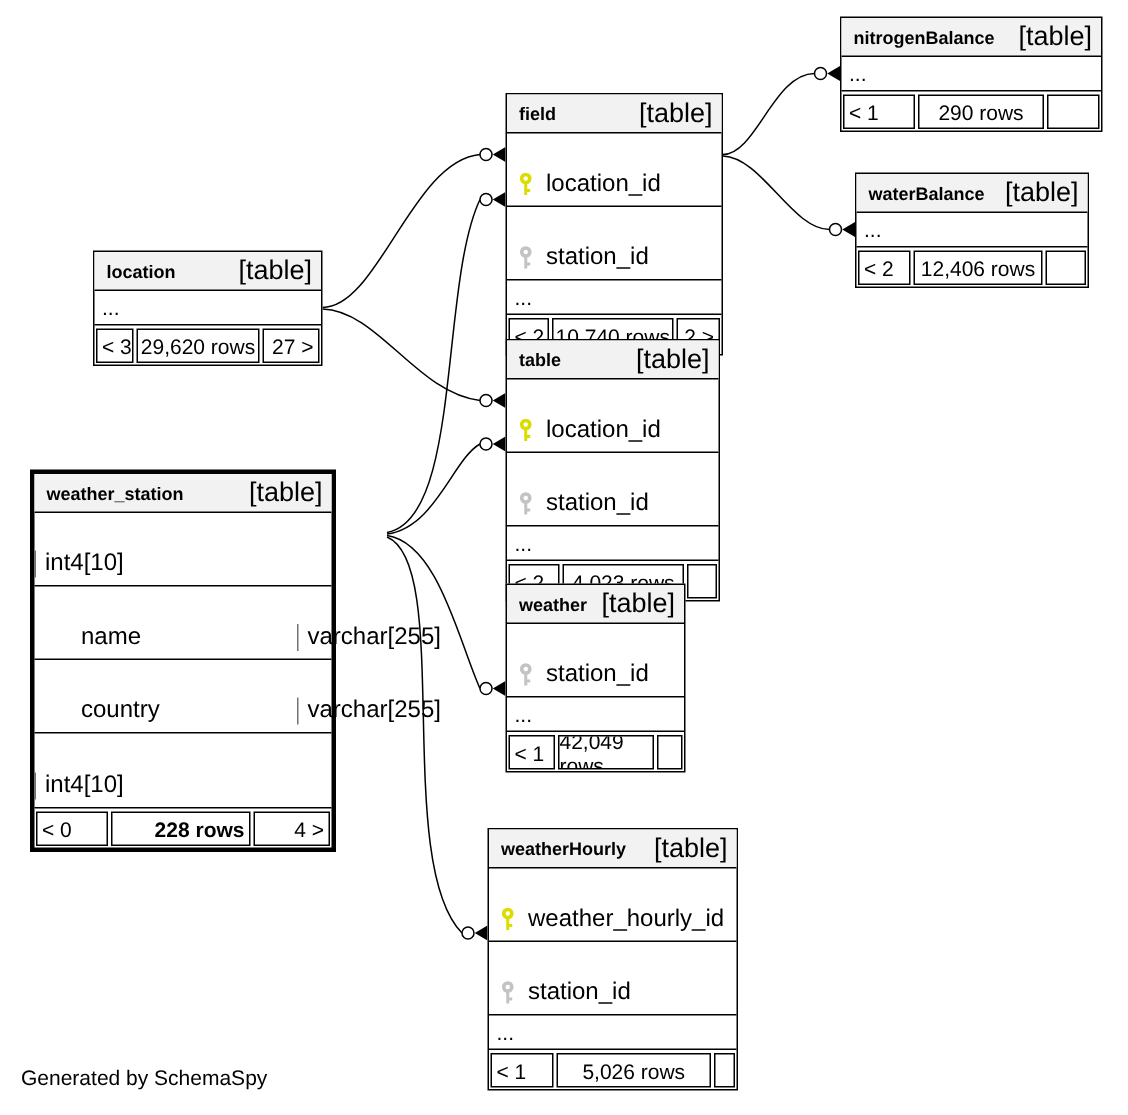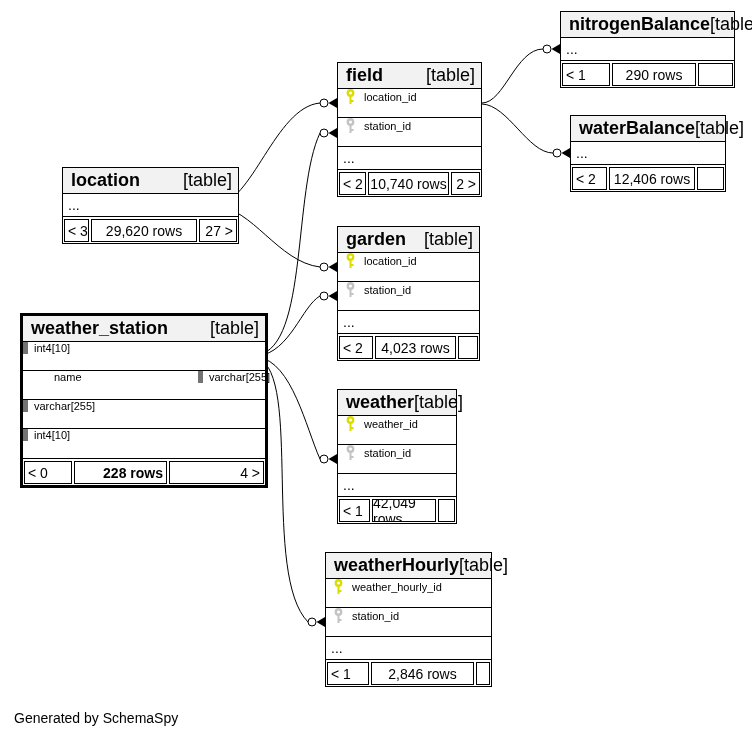--- a/index.html
+++ b/index.html
@@ -4,27 +4,27 @@
 <style>
   html,body{margin:0;padding:0;background:#fff;}
   .canvas{position:relative;width:752px;height:743px;background:#fff;overflow:hidden;
           font-family:"Liberation Sans",sans-serif;color:#000;}
   svg.edges{position:absolute;left:0;top:0;z-index:1;}
   .tbl{position:absolute;z-index:2;background:#fff;border:1px solid #000;box-sizing:border-box;}
   .tbl.focal{border-width:3px;}
   .thead{height:26px;background:var(--header-bg,#f2f2f2);border-bottom:1px solid #000;
          display:flex;align-items:center;justify-content:space-between;
          padding:0 6px 0 8px;box-sizing:border-box;}
-  .tname{font-weight:bold;font-size:18px;white-space:nowrap;}
+  .tname{font-weight:bold;font-size:12px;white-space:nowrap;}
   .ttag{font-size:18px;white-space:nowrap;}
-  .crow{height:29px;border-bottom:1px solid #000;display:flex;align-items:flex-start;
-        box-sizing:border-box;font-size:11px;}
+  .crow{height:29px;border-bottom:1px solid #000;display:flex;align-items:center;
+        box-sizing:border-box;font-size:16px;margin-top:20px;}
   .cname{display:flex;align-items:center;gap:9px;padding-left:8px;flex:1 1 auto;min-width:0;}
   .cname.plain{padding-left:31px;}
-  .ctype{flex:0 0 88px;border-left:5px solid #737373;display:flex;align-items:center;
+  .ctype{flex:0 0 88px;border-left:1px solid #737373;display:flex;align-items:center;
          padding-left:6px;box-sizing:border-box;}
   .fixedname{flex:0 0 144px;}
   .erow{height:23px;border-bottom:1px solid #000;display:flex;align-items:center;
         padding-left:5px;box-sizing:border-box;font-size:14px;}
   .tfoot{height:26px;display:flex;gap:2px;padding:2px 1px 1px 1px;box-sizing:border-box;font-size:14px;}
   .fcell{border:1px solid #000;box-sizing:border-box;display:flex;align-items:center;overflow:hidden;}
   .fl{justify-content:flex-start;padding-left:3px;}
   .fc{justify-content:center;flex:1 1 auto;}
   .fr{justify-content:flex-end;padding-right:3px;}
   .key{display:inline-flex;width:9px;flex:0 0 9px;}
@@ -139,36 +139,36 @@
       <span class="ttag">[table]</span>
     </div>
     <div class="erow">...</div>
     <div class="tfoot">
       <span class="fcell fl" style="flex:0 0 35px;">&lt; 2</span>
       <span class="fcell fc">12,406 rows</span>
       <span class="fcell fr" style="flex:0 0 27px;"></span>
     </div>
   </div>
 
-  <div class="tbl" style="left:62px;top:167px;width:177px;">
+  <div class="tbl" style="left:62px;top:167px;width:153px;">
     <div class="thead">
       <span class="tname">location</span>
       <span class="ttag">[table]</span>
     </div>
     <div class="erow">...</div>
     <div class="tfoot">
       <span class="fcell fl" style="flex:0 0 25px;">&lt; 3</span>
       <span class="fcell fc">29,620 rows</span>
       <span class="fcell fr" style="flex:0 0 38px;">27 &gt;</span>
     </div>
   </div>
 
   <div class="tbl" style="left:337px;top:226px;width:143px;">
     <div class="thead">
-      <span class="tname">garden</span>
+      <span class="tname">table</span>
       <span class="ttag">[table]</span>
     </div>
     <div class="crow">
       <span class="cname">
           <span class="key pk">
             <svg width="9" height="16" viewBox="0 0 9 16">
               <circle cx="4.5" cy="4" r="2.7" fill="none" stroke="currentColor" stroke-width="2.4"></circle>
               <path d="M4.5 6.5 L4.5 15 M4.5 12 L7.5 12" stroke="currentColor" stroke-width="2" fill="none"></path>
             </svg>
           </span>
@@ -187,65 +187,57 @@
         </span>
     </div>
     <div class="erow">...</div>
     <div class="tfoot">
       <span class="fcell fl" style="flex:0 0 34px;">&lt; 2</span>
       <span class="fcell fc">4,023 rows</span>
       <span class="fcell fr" style="flex:0 0 20px;"></span>
     </div>
   </div>
 
-  <div class="tbl focal" style="left:20px;top:313px;width:248px;">
+  <div class="tbl focal" style="left:20px;top:313px;width:204px;">
     <div class="thead">
       <span class="tname">weather_station</span>
       <span class="ttag">[table]</span>
     </div>
     <div class="crow">
       <span class="ctype">int4[10]</span>
     </div>
     <div class="crow">
       <span class="cname fixedname plain">
           <span>name</span>
         </span>
       <span class="ctype">varchar[255]</span>
     </div>
     <div class="crow">
+      <span class="cname fixedname plain">
+          <span>country</span>
+        </span>
       <span class="ctype">varchar[255]</span>
     </div>
     <div class="crow" style="border-bottom:none;">
       <span class="ctype">int4[10]</span>
     </div>
     <div class="tfoot" style="border-top:1px solid #000;height:27px;">
       <span class="fcell fl" style="flex:0 0 48px;">&lt; 0</span>
       <span class="fcell fr" style="flex:0 0 93px;font-weight:bold;">228 rows</span>
       <span class="fcell fr" style="flex:1 1 auto;">4 &gt;</span>
     </div>
   </div>
 
   <div class="tbl" style="left:337px;top:389px;width:120px;">
     <div class="thead">
       <span class="tname">weather</span>
       <span class="ttag">[table]</span>
     </div>
     <div class="crow">
       <span class="cname">
-          <span class="key pk">
-            <svg width="9" height="16" viewBox="0 0 9 16">
-              <circle cx="4.5" cy="4" r="2.7" fill="none" stroke="currentColor" stroke-width="2.4"></circle>
-              <path d="M4.5 6.5 L4.5 15 M4.5 12 L7.5 12" stroke="currentColor" stroke-width="2" fill="none"></path>
-            </svg>
-          </span>
-          <span>weather_id</span>
-        </span>
-    </div>
-    <div class="crow">
-      <span class="cname">
           <span class="key fk">
             <svg width="9" height="16" viewBox="0 0 9 16">
               <circle cx="4.5" cy="4" r="2.7" fill="none" stroke="currentColor" stroke-width="2.4"></circle>
               <path d="M4.5 6.5 L4.5 15 M4.5 12 L7.5 12" stroke="currentColor" stroke-width="2" fill="none"></path>
             </svg>
           </span>
           <span>station_id</span>
         </span>
     </div>
     <div class="erow">...</div>
@@ -279,19 +271,19 @@
               <circle cx="4.5" cy="4" r="2.7" fill="none" stroke="currentColor" stroke-width="2.4"></circle>
               <path d="M4.5 6.5 L4.5 15 M4.5 12 L7.5 12" stroke="currentColor" stroke-width="2" fill="none"></path>
             </svg>
           </span>
           <span>station_id</span>
         </span>
     </div>
     <div class="erow">...</div>
     <div class="tfoot">
       <span class="fcell fl" style="flex:0 0 42px;">&lt; 1</span>
-      <span class="fcell fc">2,846 rows</span>
+      <span class="fcell fc">5,026 rows</span>
       <span class="fcell fr" style="flex:0 0 14px;"></span>
     </div>
   </div>
 
   <div class="note">Generated by SchemaSpy</div>
 </div>
 
 </body></html>

